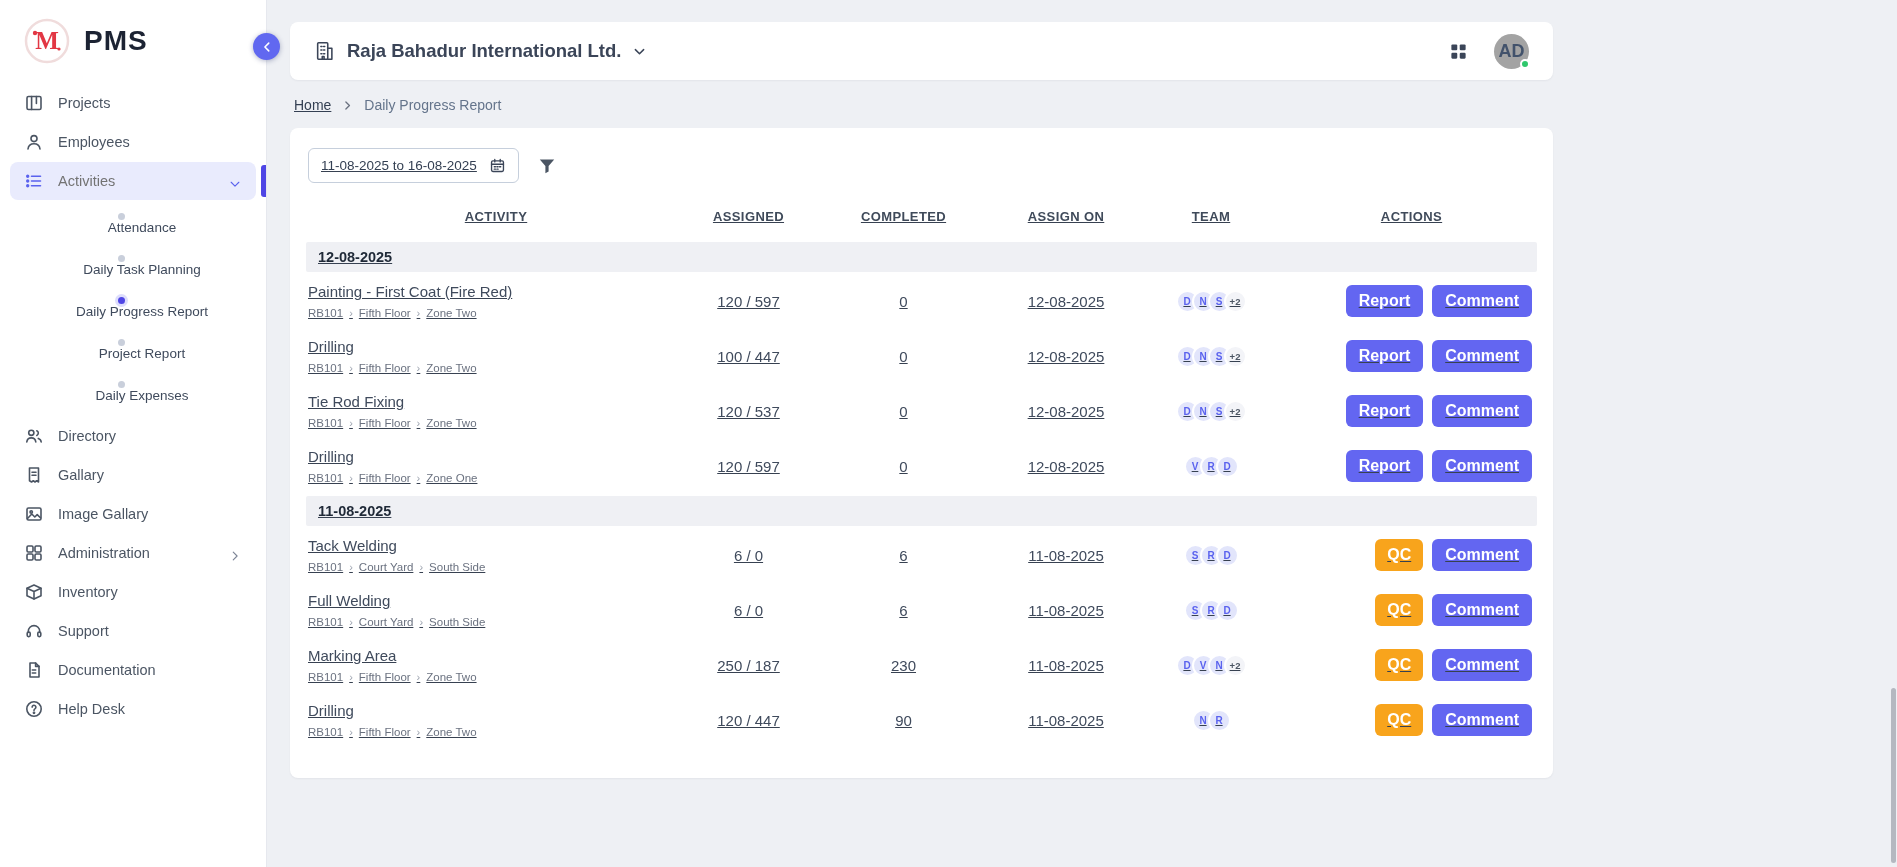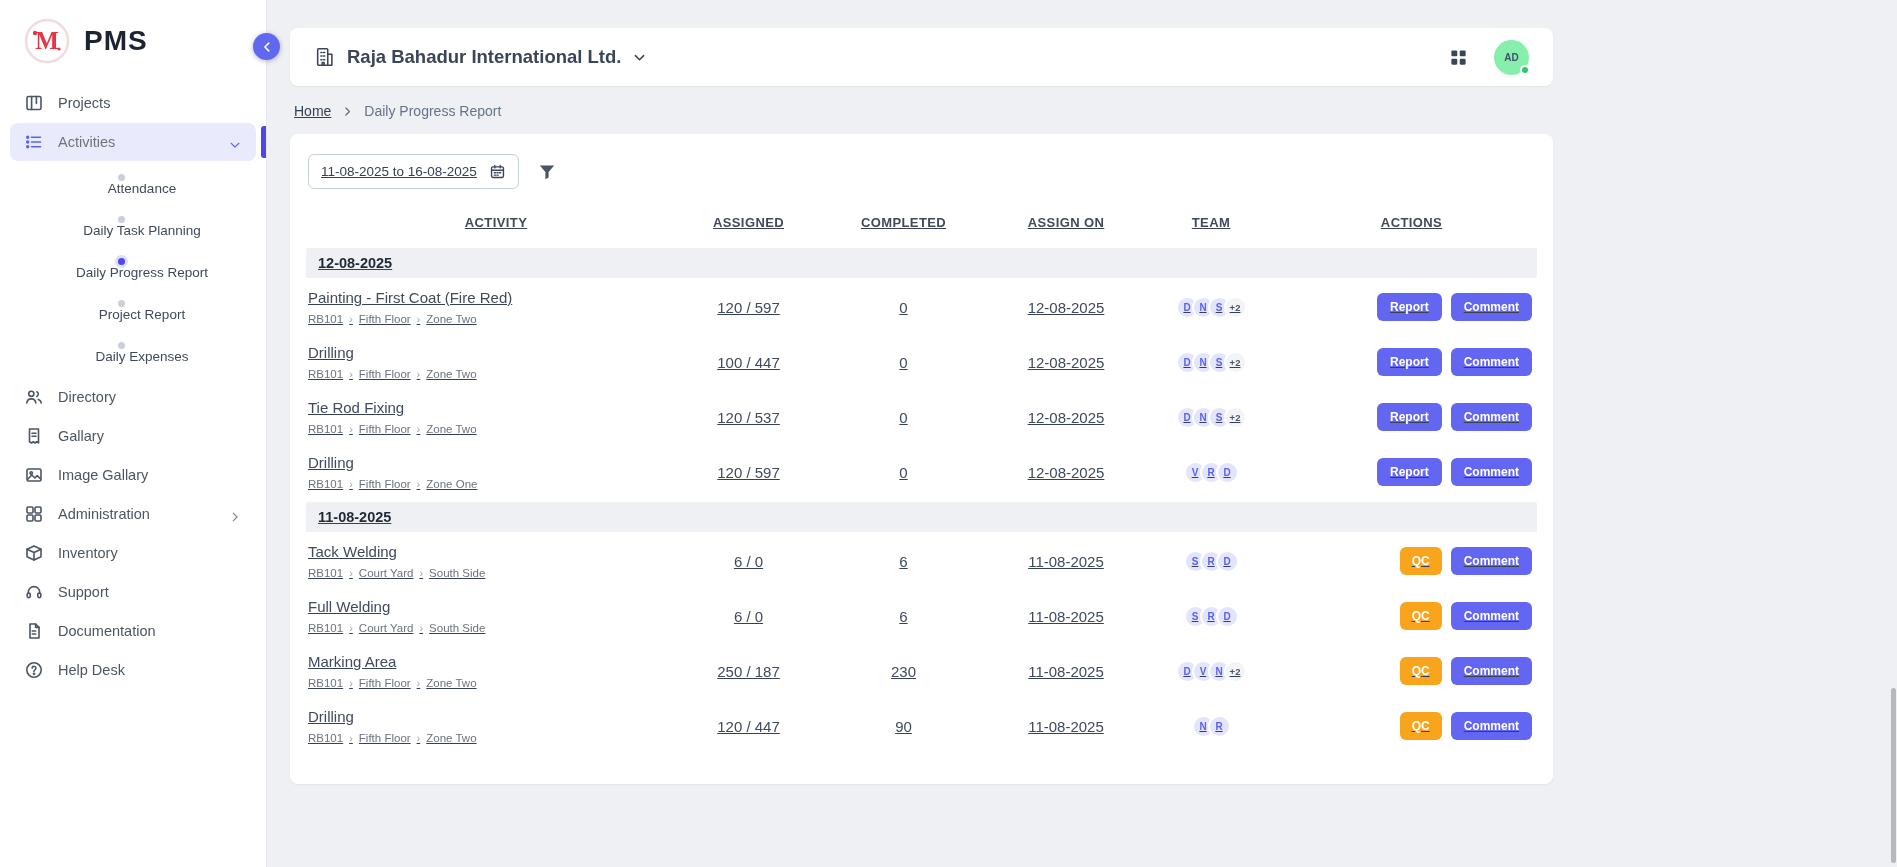--- a/index.html
+++ b/index.html
@@ -49,34 +49,34 @@
   
   .collapse-btn {
     position: fixed; left: 253px; top: 33px; width: 27px; height: 27px; z-index: 9;
     border-radius: 50%; border: none; background: #6168f0; color: #fff;
     display: flex; align-items: center; justify-content: center; cursor: pointer;
     box-shadow: 0 1px 5px rgba(30,41,99,.35);
   }
   .collapse-btn svg { width: 14px; height: 14px; }
 
   
-  .main { margin-left: 290px; width: 1263px; padding-top: 28px; }
+  .main { margin-left: 290px; width: 1263px; padding-top: 22px; }
   .card { background: #fff; border-radius: 8px; box-shadow: 0 1px 2px rgba(15,23,42,.05); }
 
   .topbar { height: 58px; display: flex; align-items: center; justify-content: space-between; padding: 0 24px; }
   .company { display: flex; align-items: center; gap: 11px; cursor: pointer; }
   .company .b-icon { width: 22px; height: 22px; display: inline-flex; color: #3b4558; }
   .company-name { font-size: 18.5px; font-weight: 700; color: #3b4558; }
   .company .chev { width: 15px; height: 15px; display: inline-flex; color: #3b4558; }
   .company .chev svg { transform: rotate(90deg); }
   .top-right { display: flex; align-items: center; gap: 26px; }
   .apps-icon { width: 19px; height: 19px; display: inline-flex; cursor: pointer; }
   .avatar {
     position: relative; width: 35px; height: 35px; border-radius: 50%;
-    background: #86efac; color: #42526b; font-size: 10px; font-weight: 700;
+    background: #a3a3a3; color: #42526b; font-size: 18px; font-weight: 700;
     display: flex; align-items: center; justify-content: center; cursor: pointer;
   }
   .status-dot {
     position: absolute; right: -1px; bottom: 0; width: 10px; height: 10px;
     background: #2fc76c; border: 2px solid #fff; border-radius: 50%;
   }
 
   .breadcrumb { display: flex; align-items: center; gap: 10px; margin: 17px 4px 15px; font-size: 14px; }
   .bc-home { color: #333f52; cursor: pointer; text-decoration: underline; }
   .bc-sep { display: inline-flex; width: 13px; height: 13px; color: #6b7280; }
@@ -115,21 +115,21 @@
   .tchip {
     width: 23px; height: 23px; border-radius: 50%; background: #e2e5fb; color: #5a62ee;
     border: 2px solid #fff; font-size: 10px; font-weight: 700;
     display: inline-flex; align-items: center; justify-content: center; cursor: pointer;
   }
   .tchip + .tchip { margin-left: -7px; }
   .tchip.extra { background: #f3f4f8; color: #4b5563; font-size: 9.5px; }
   .c-actions { display: flex; justify-content: flex-end; gap: 9px; padding-right: 5px; }
   .abtn {
     border: none; border-radius: 6px; color: #fff; font-family: "Liberation Sans", sans-serif;
-    font-size: 12px; font-weight: 600; padding: 7px 13px; cursor: pointer;
+    font-size: 16px; font-weight: 600; padding: 7px 13px; cursor: pointer;
   }
   .abtn.report, .abtn.comment { background: #6366f1; }
   .abtn.qc { background: #f8a41c; padding: 7px 12px; }
 
   .page-scrollbar {
     position: fixed; right: 1px; top: 688px; width: 5px; height: 175px;
     background: #b4b8c0; border-radius: 3px; cursor: pointer; z-index: 20;
   }
 </style>
 </head>
@@ -149,20 +149,29 @@
   </div>
   <nav class="nav">
       <div class="nav-item">
         <span class="nav-icon">
           <svg viewBox="0 0 20 20" width="20" height="20" fill="none" stroke="currentColor" stroke-width="1.6" stroke-linecap="round" stroke-linejoin="round">
             <rect x="3" y="3.5" width="14" height="13" rx="1.5"></rect>
             <path d="M7.6 3.5V16.5M12.4 3.5v7"></path>
           </svg>
         </span>
         <span class="nav-label">Projects</span>
+      </div>
+      <div class="nav-item">
+        <span class="nav-icon">
+          <svg viewBox="0 0 20 20" width="20" height="20" fill="none" stroke="currentColor" stroke-width="1.6" stroke-linecap="round" stroke-linejoin="round">
+            <circle cx="10" cy="6.6" r="3"></circle>
+            <path d="M4 17c.4-3.2 2.8-5.2 6-5.2s5.6 2 6 5.2"></path>
+          </svg>
+        </span>
+        <span class="nav-label">Employees</span>
       </div>
       <div class="nav-item active">
         <span class="nav-icon">
           <svg viewBox="0 0 20 20" width="20" height="20" fill="none" stroke="currentColor" stroke-width="1.6" stroke-linecap="round" stroke-linejoin="round">
             <path d="M7.5 5.2h9M7.5 10h9M7.5 14.8h9"></path>
             <circle cx="3.7" cy="5.2" r="0.9" fill="currentColor"></circle>
             <circle cx="3.7" cy="10" r="0.9" fill="currentColor"></circle>
             <circle cx="3.7" cy="14.8" r="0.9" fill="currentColor"></circle>
           </svg>
         </span>

